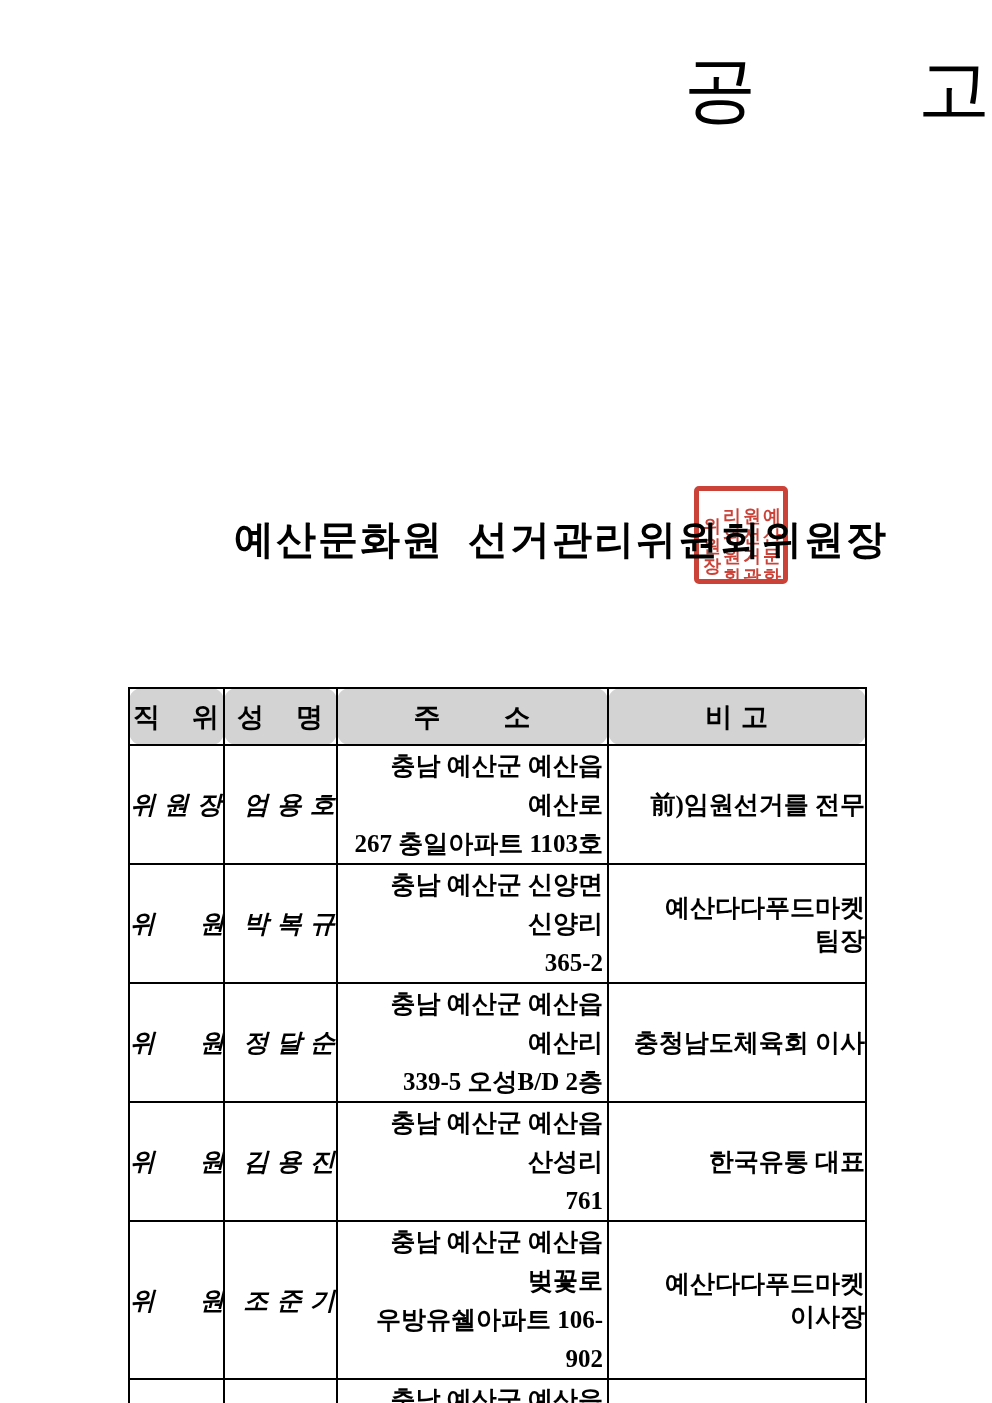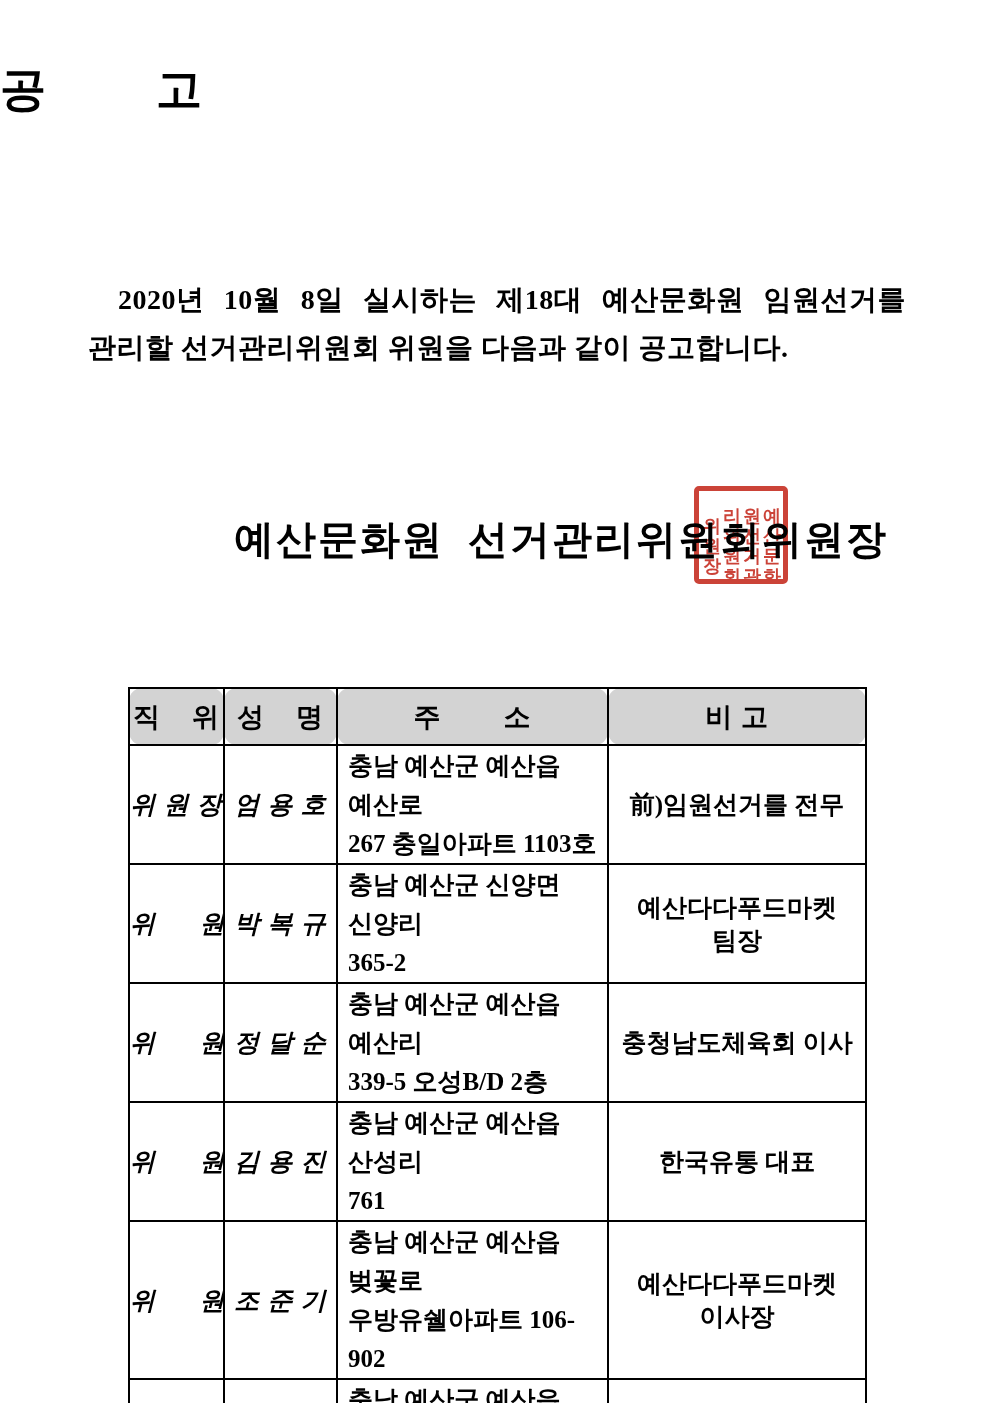--- a/index.html
+++ b/index.html
@@ -22,23 +22,23 @@
     background: var(--page-bg);
     overflow: hidden;
   }
 
   
   .doc-title {
     position: absolute;
     top: 40px;
     left: 0;
     width: 100%;
-    text-align: left;
-    font-size: 46px;
-    font-weight: bold;
+    text-align: right;
+    font-size: 72px;
+    font-weight: normal;
     letter-spacing: 2px;
     white-space: pre;
     line-height: 100px;
   }
 
   
   .paragraph {
     position: absolute;
     top: 276px;
     left: 88px;
@@ -104,20 +104,21 @@
     width: 737px;
     border-collapse: collapse;
     table-layout: fixed;
     font-weight: 600;
   }
   table.committee th,
   table.committee td {
     border: 2px solid #000;
     vertical-align: middle;
     overflow: hidden;
+    text-align: right;
   }
   table.committee th {
     background: var(--header-bg);
     height: 57px;
     font-size: 27px;
     font-weight: bold;
     text-align: center;
     white-space: pre;
     letter-spacing: 1px;
     border-radius: 13px;
@@ -145,24 +146,20 @@
     word-break: keep-all;
   }
 </style>
 </head>
 <body>
 
 <div class="page">
 
   <h1 class="doc-title">공        고</h1>
 
-  <div class="paragraph">
-    <div class="line1">2020년 10월 8일 실시하는 제18대 예산문화원 임원선거를</div>
-    <div class="line2">관리할 선거관리위원회 위원을 다음과 같이 공고합니다.</div>
-  </div>
 
   <div class="signature">예산문화원  선거관리위원회위원장</div>
 
   <div class="seal">
     <span class="seal-text">예산문화원선거관리위원회위원장</span>
   </div>
 
   <table class="committee">
     <colgroup>
       <col style="width:95px">

